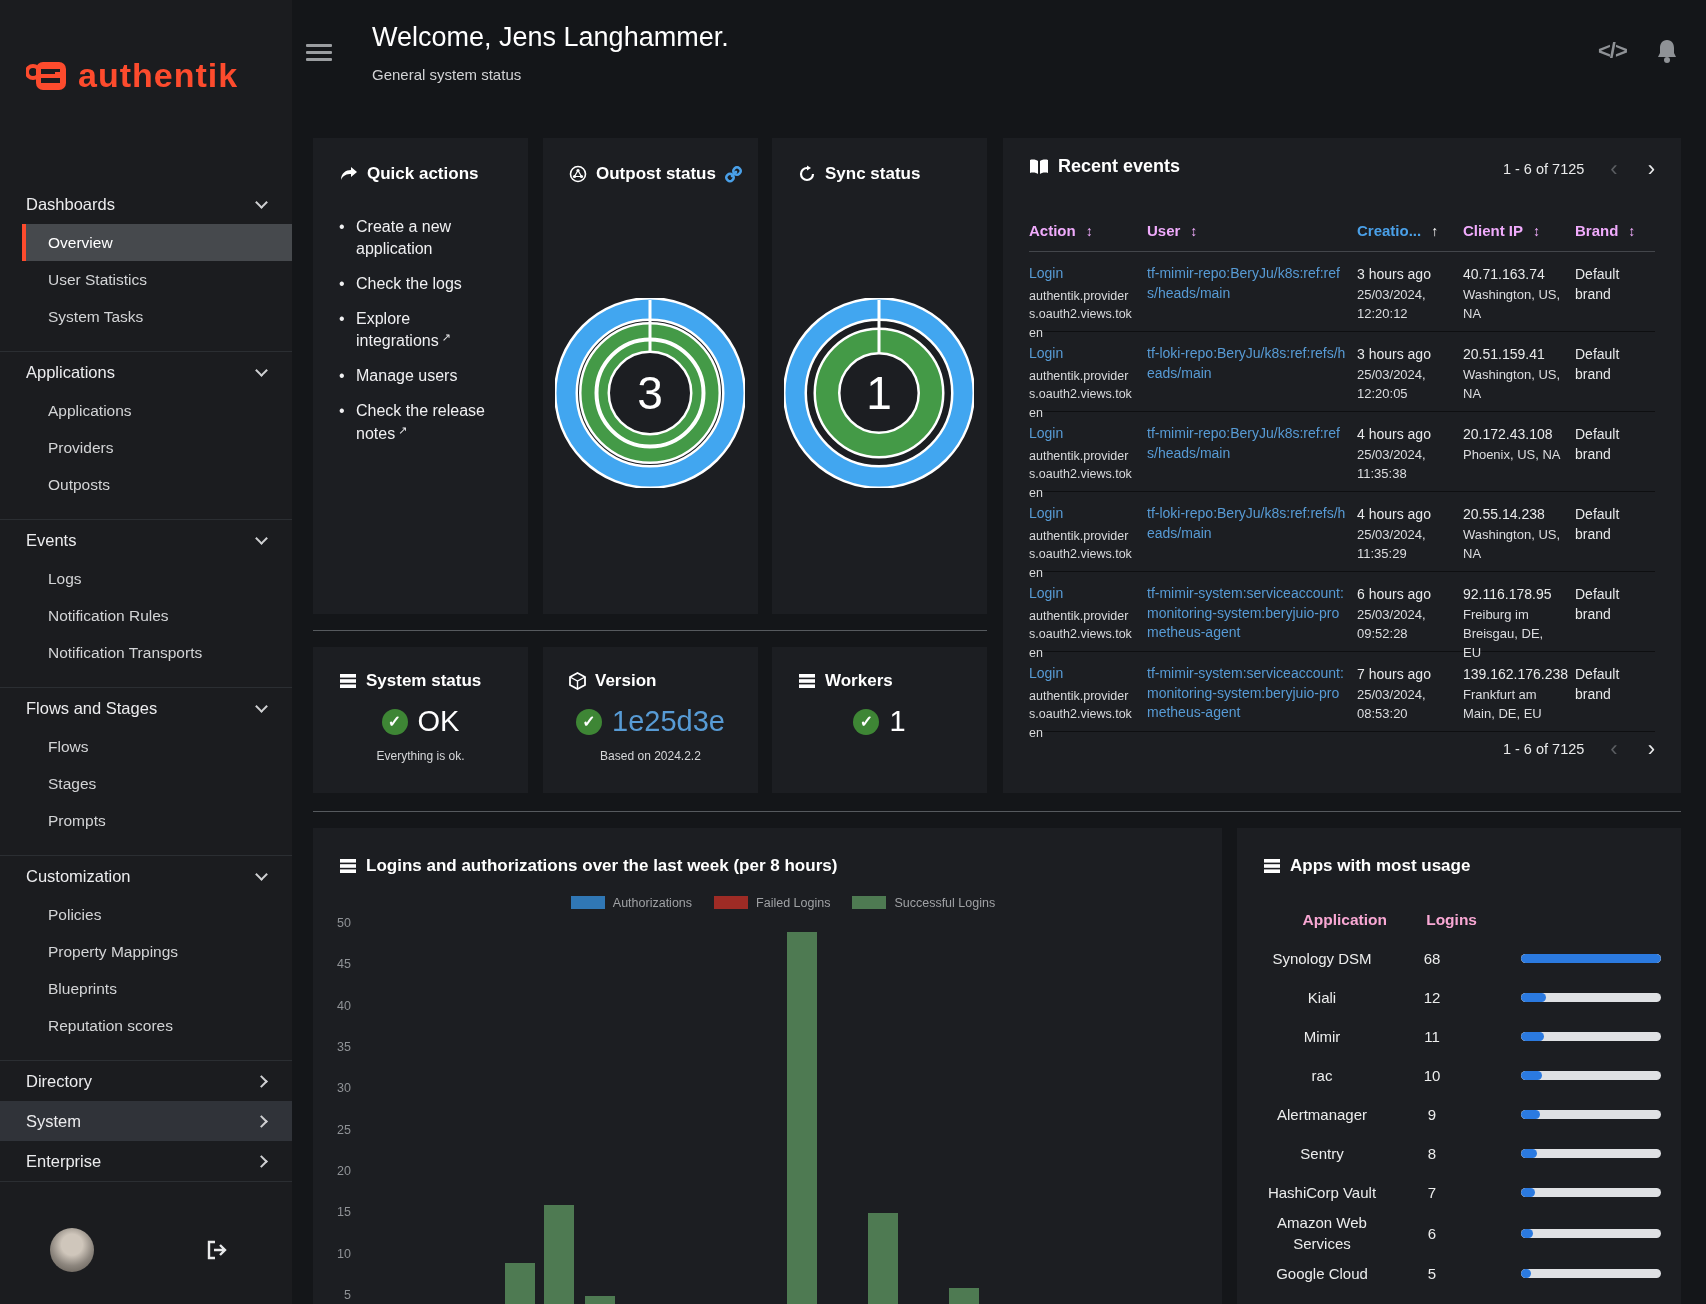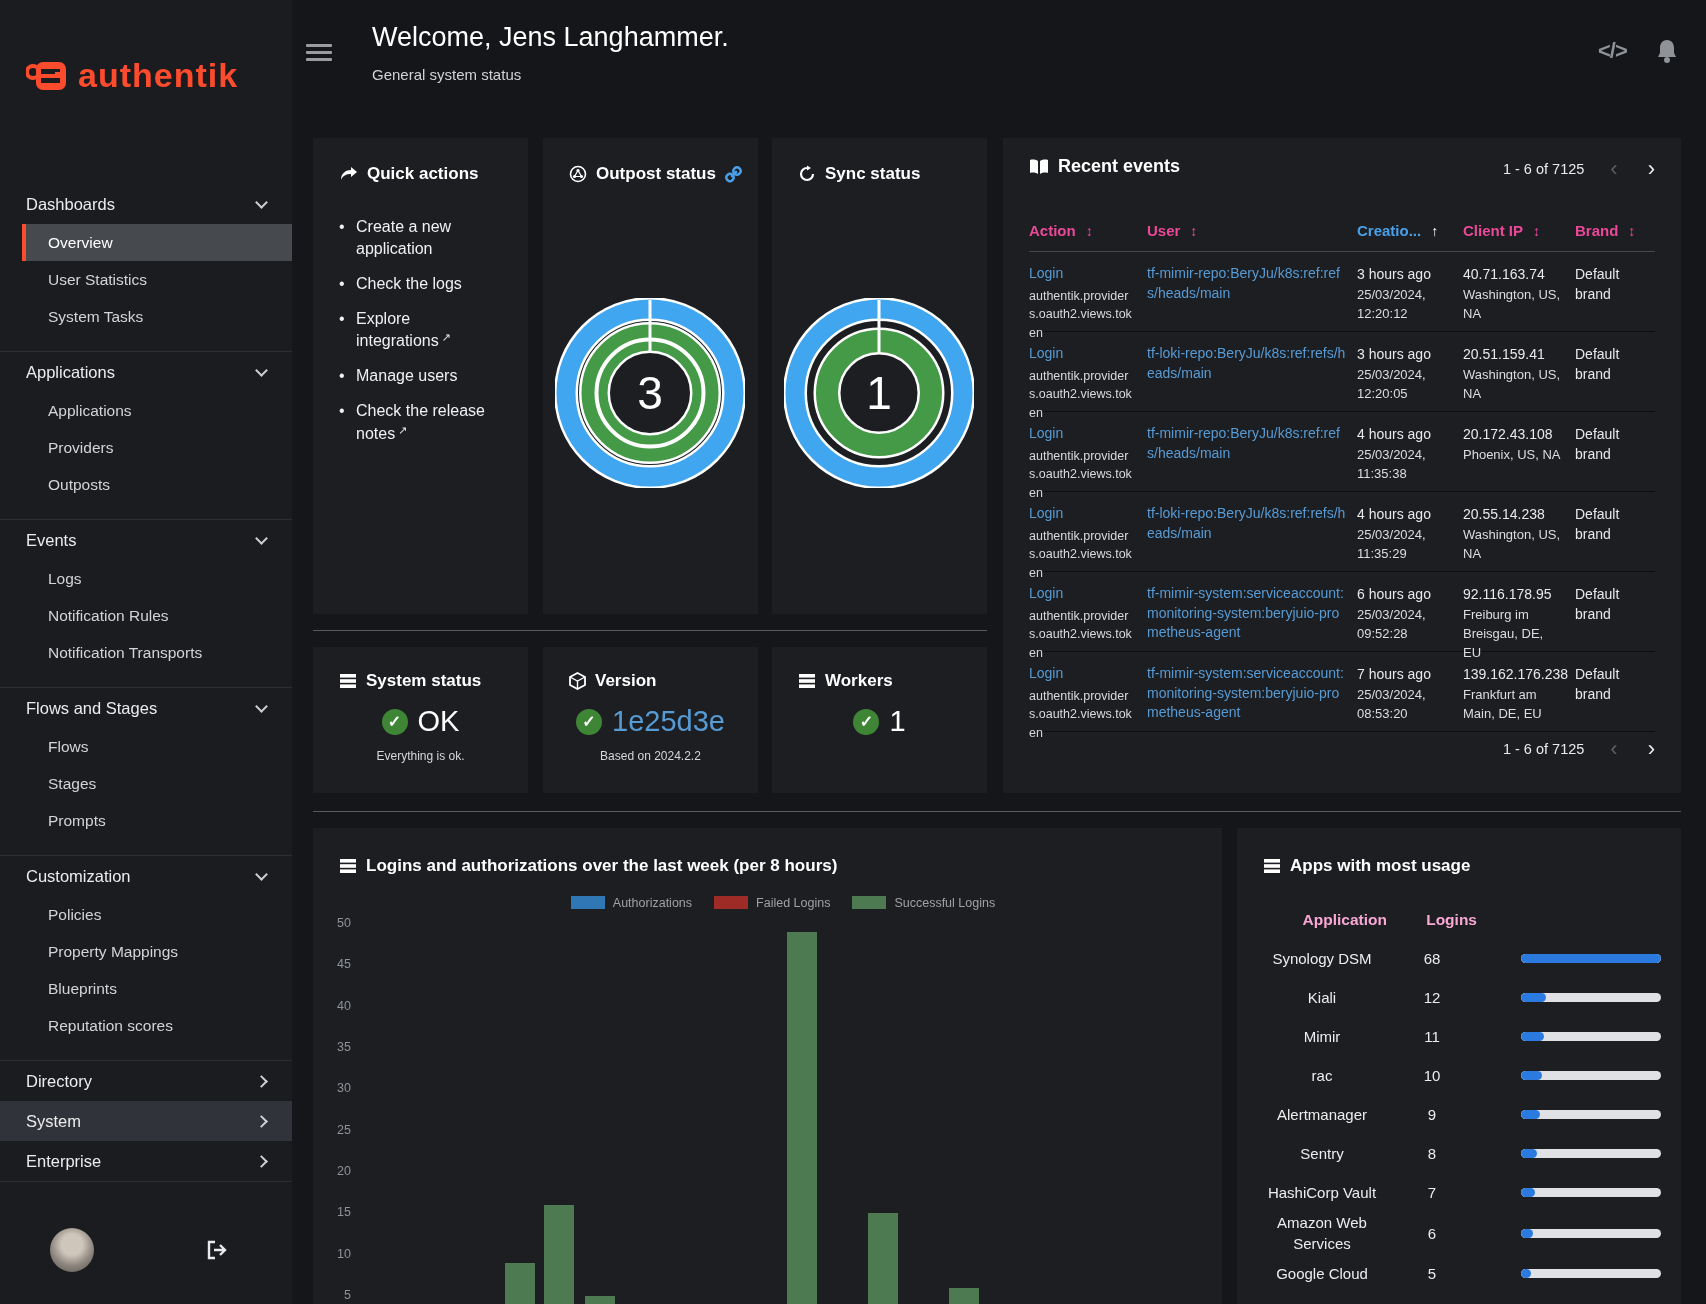--- a/index.html
+++ b/index.html
@@ -61,21 +61,21 @@
   .donut-num { fill:#fff; font-size:46px; font-family:"Liberation Sans", sans-serif; }
   .link-icon { cursor:pointer; }
 
   
   .re-head { position:absolute; left:26px; top:18px; }
   .re-pag { position:absolute; right:26px; display:flex; align-items:center; gap:26px; color:#e9eaeb; font-size:14.5px; }
   .pag-arrow { font-size:22px; line-height:1; cursor:pointer; color:#e9eaeb; }
   .pag-arrow.disabled { color:#5b5e62; }
   .re-table { position:absolute; left:26px; top:84px; width:626px; }
   .re-cols { display:grid; grid-template-columns:118px 210px 106px 112px 1fr; }
-  .re-th { color:#ec4899; font-size:15px; font-weight:bold; display:flex; gap:10px; align-items:center; cursor:pointer; }
+  .re-th { color:#f0abfc; font-size:15px; font-weight:bold; display:flex; gap:10px; align-items:center; cursor:pointer; }
   .re-th .sort { font-size:14px; }
   .re-th.sorted { color:#4aa0e8; }
   .re-th.sorted .sort { color:#fff; }
   .re-hline { border-top:1px solid #43464b; margin-top:12px; }
   .re-row { padding-top:12px; height:80px; border-bottom:1px solid rgba(0,0,0,0.5); }
   .re-link { color:#579bd5; font-size:14px; cursor:pointer; line-height:1.4; word-break:break-all; width:95%; }
   .re-sub { color:#d9dadc; font-size:12.5px; line-height:1.5; margin-top:3px; width:90%; word-break:break-all; }
   .re-cell { color:#e8e9ea; font-size:14px; line-height:1.45; padding-right:14px; }
   .re-cell .c2 { font-size:13px; margin-top:2px; color:#dcdde0; }
 

